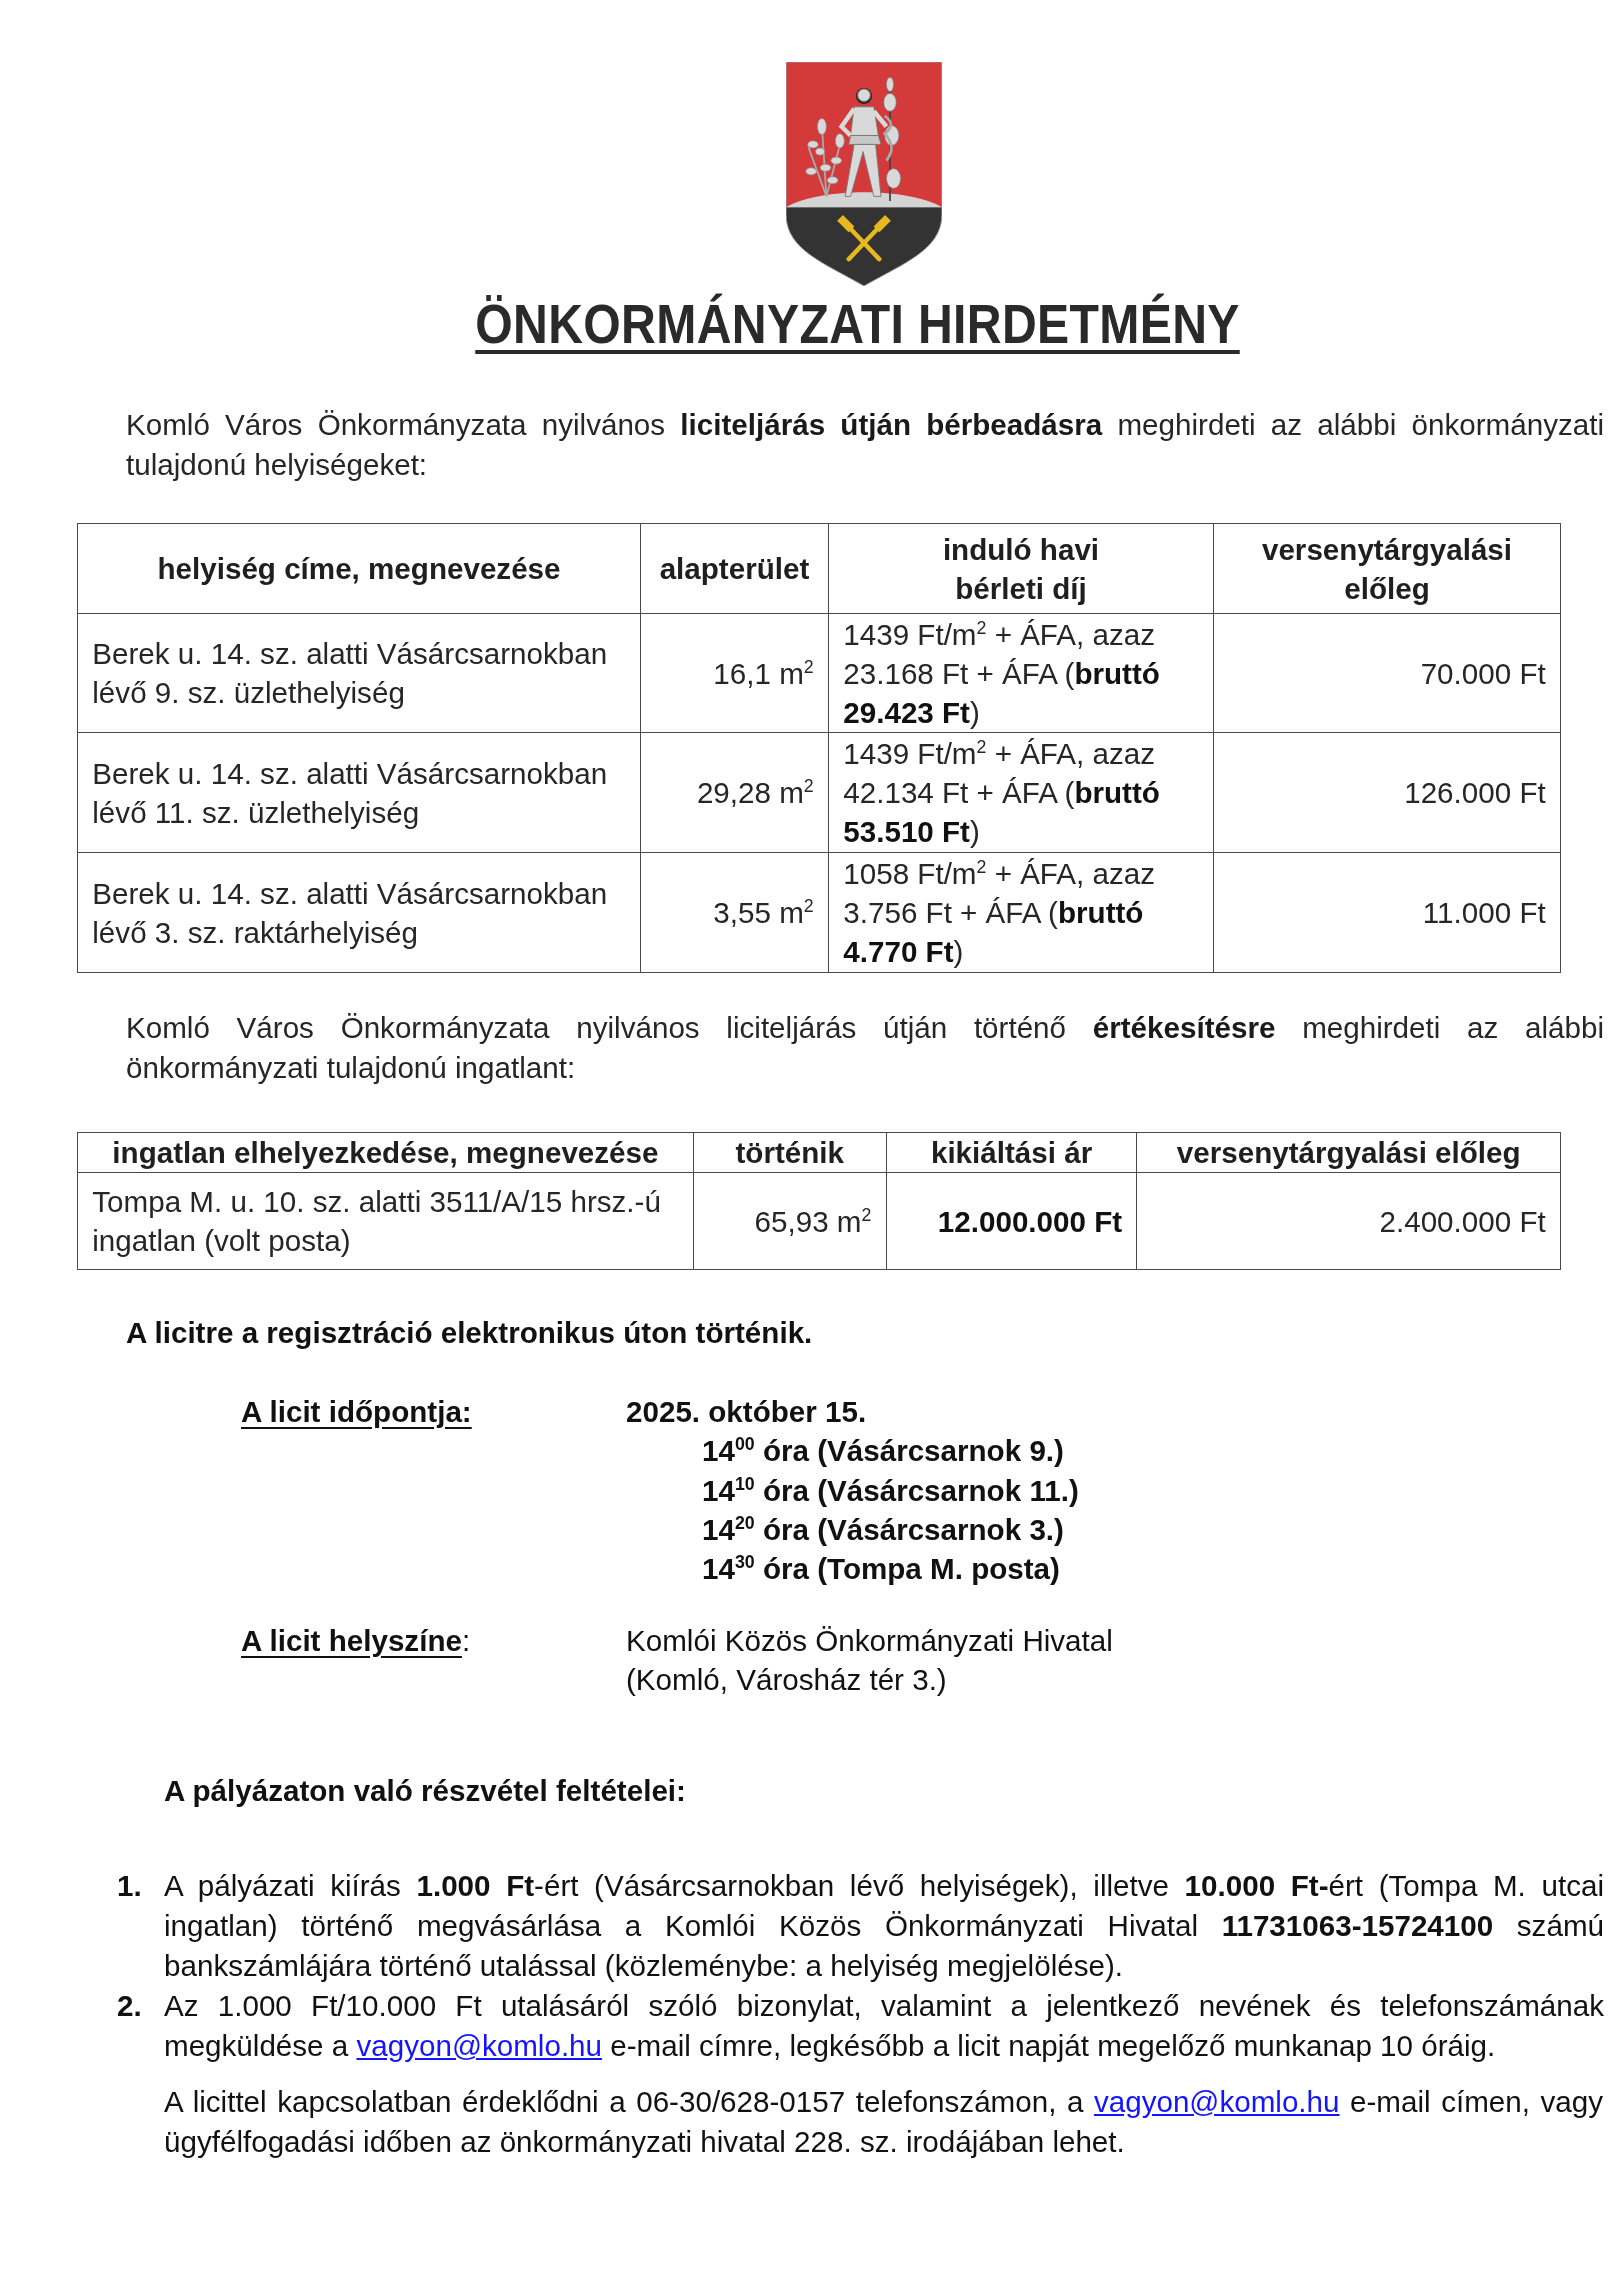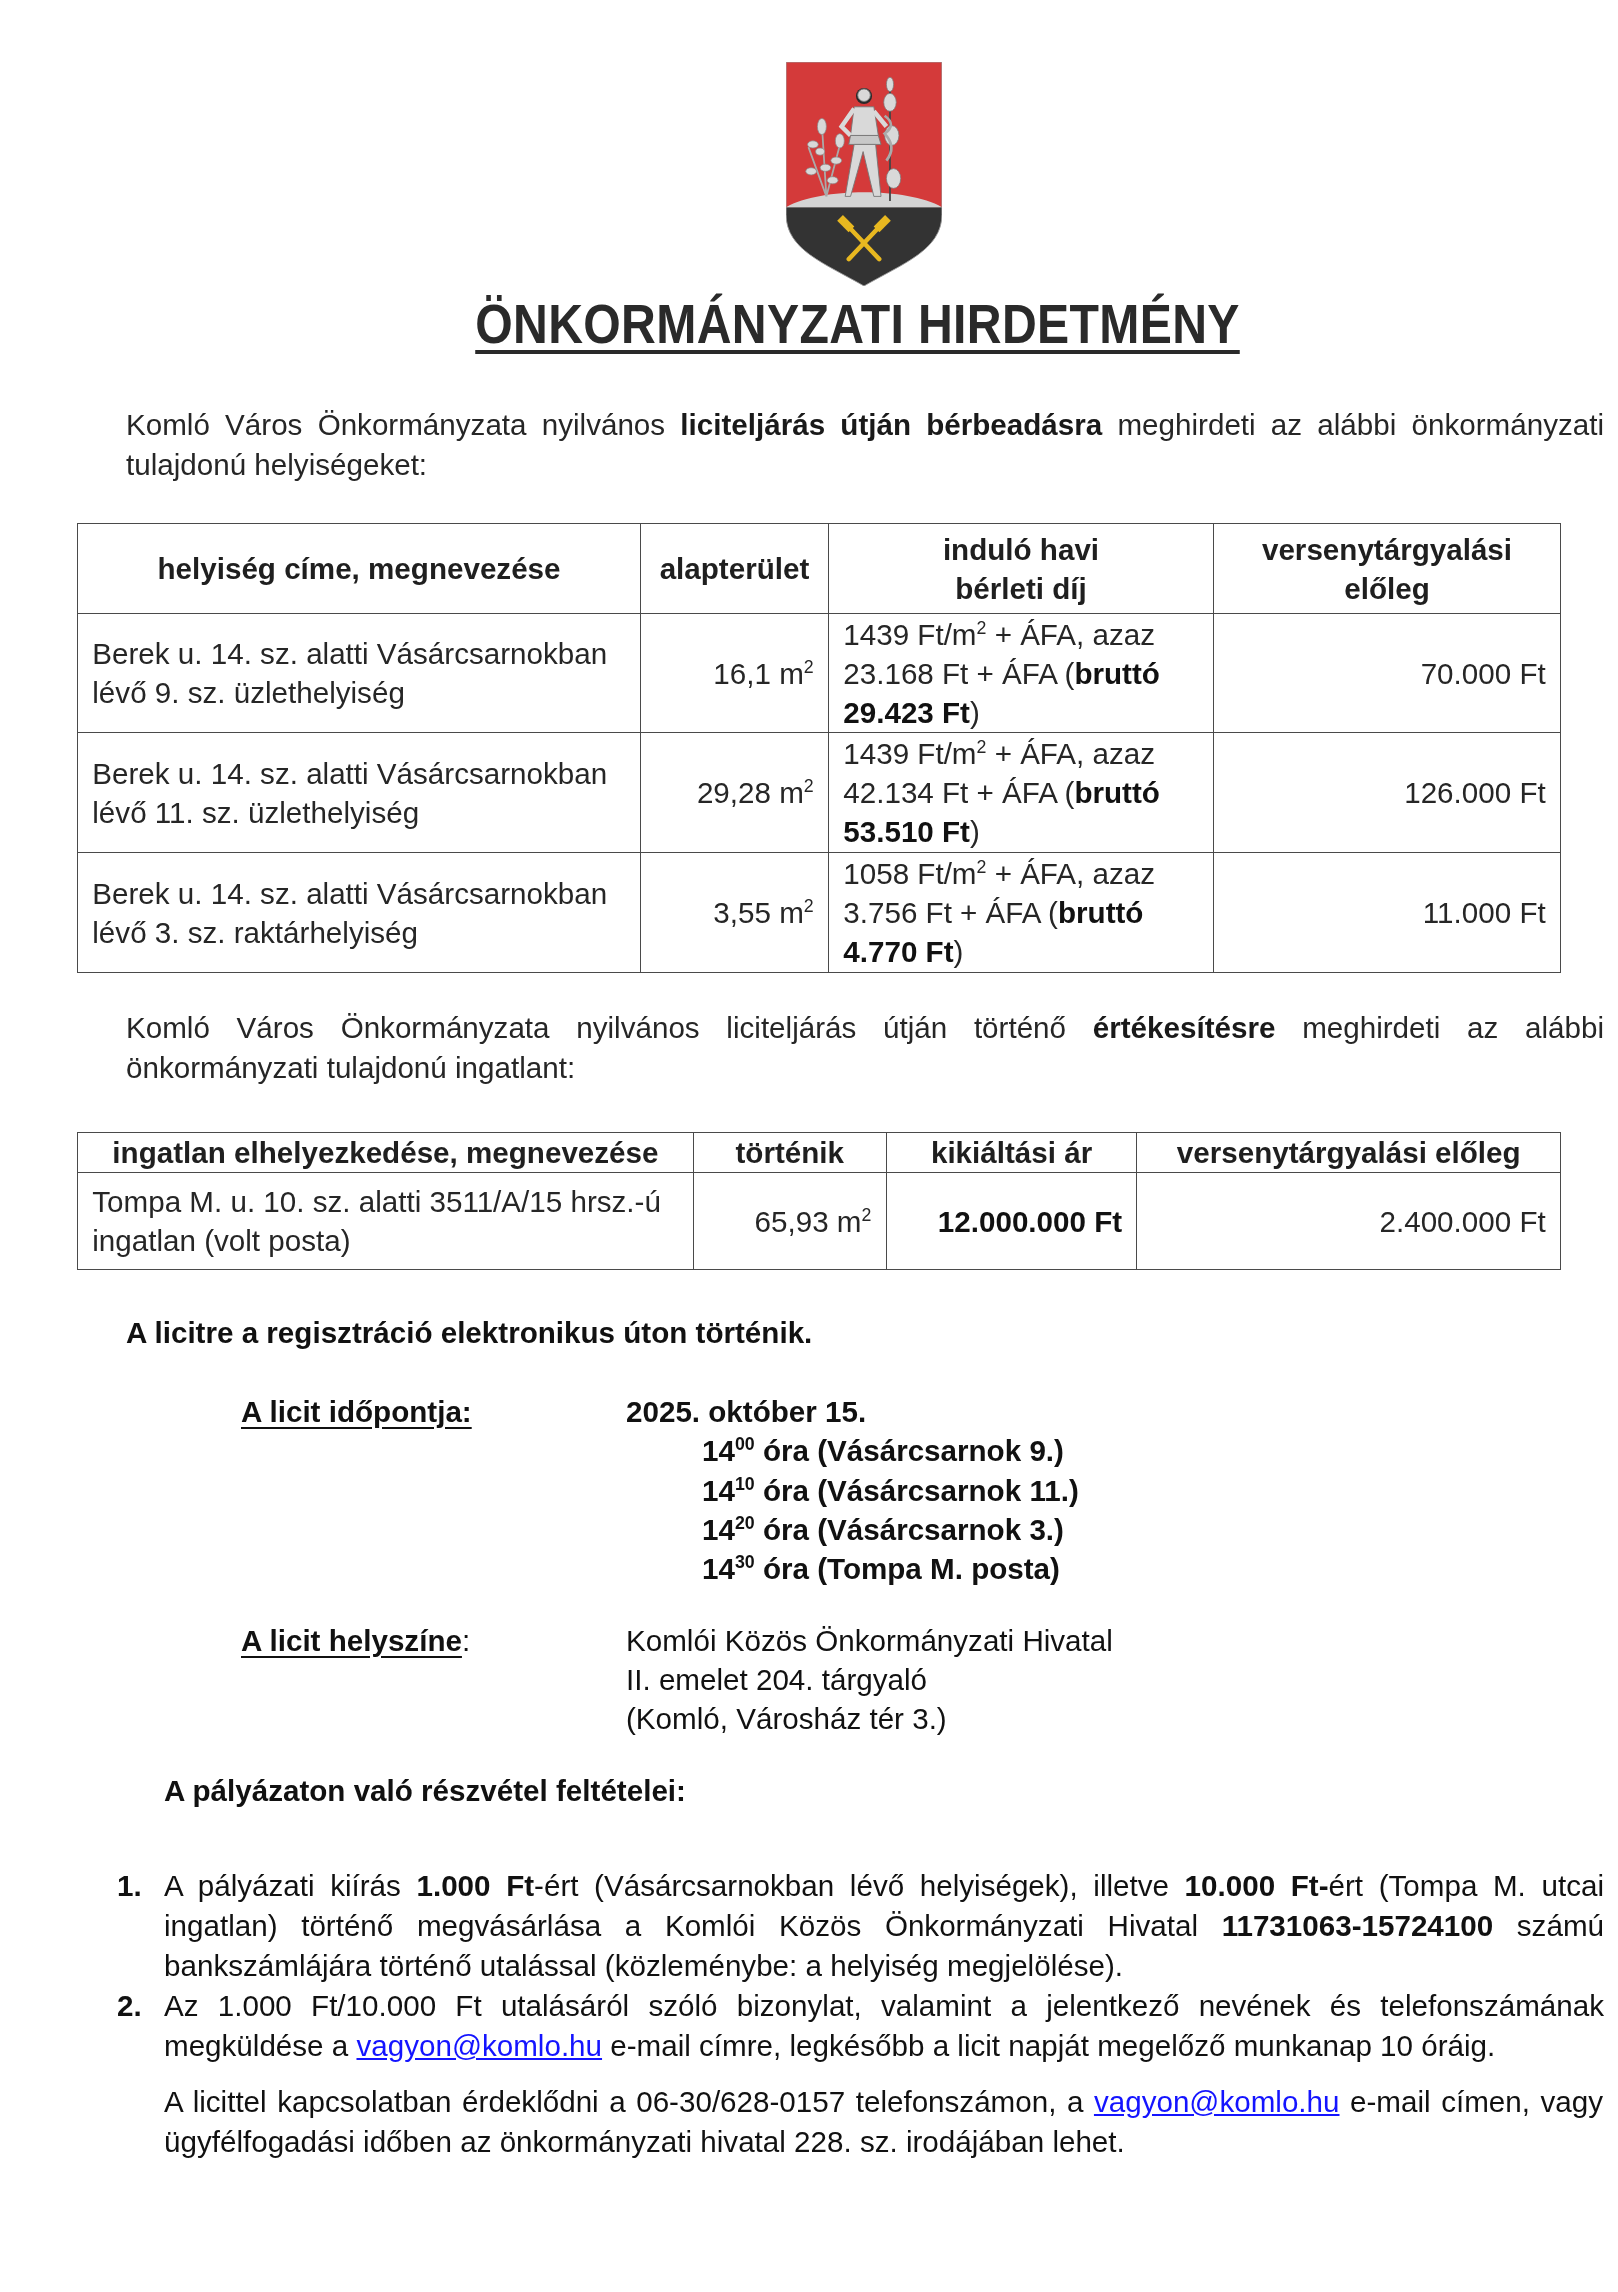--- a/index.html
+++ b/index.html
@@ -172,21 +172,20 @@
 </div>
 <div class="abs blk bold" style="left:654px; top:1549px;">
   <span>14</span><sup>30</sup><span> óra (Tompa M. posta)</span>
 </div>
 
 <div class="abs blk" style="left:193px; top:1621px;">
   <span class="label">A licit helyszíne</span><span>:</span>
 </div>
 <div class="abs blk" style="left:578px; top:1621px;">
   <div>Komlói Közös Önkormányzati Hivatal</div>
-  <div>II. emelet 204. tárgyaló</div>
   <div>(Komló, Városház tér 3.)</div>
 </div>
 
 <div class="abs blk bold" style="left:116px; top:1771px;">A pályázaton való részvétel feltételei:</div>
 
 <div class="abs list" style="top:1866px;">
   <div class="li">
     <span class="num">1.</span>
     <span>A pályázati kiírás </span><b class="bold">1.000 Ft</b><span>-ért (Vásárcsarnokban lévő helyiségek), illetve </span><b class="bold">10.000 Ft-</b><span>ért (Tompa M. utcai ingatlan) történő megvásárlása a Komlói Közös Önkormányzati Hivatal </span><b class="bold">11731063-15724100</b><span> számú bankszámlájára történő utalással (közleménybe: a helyiség megjelölése).</span>
   </div>

